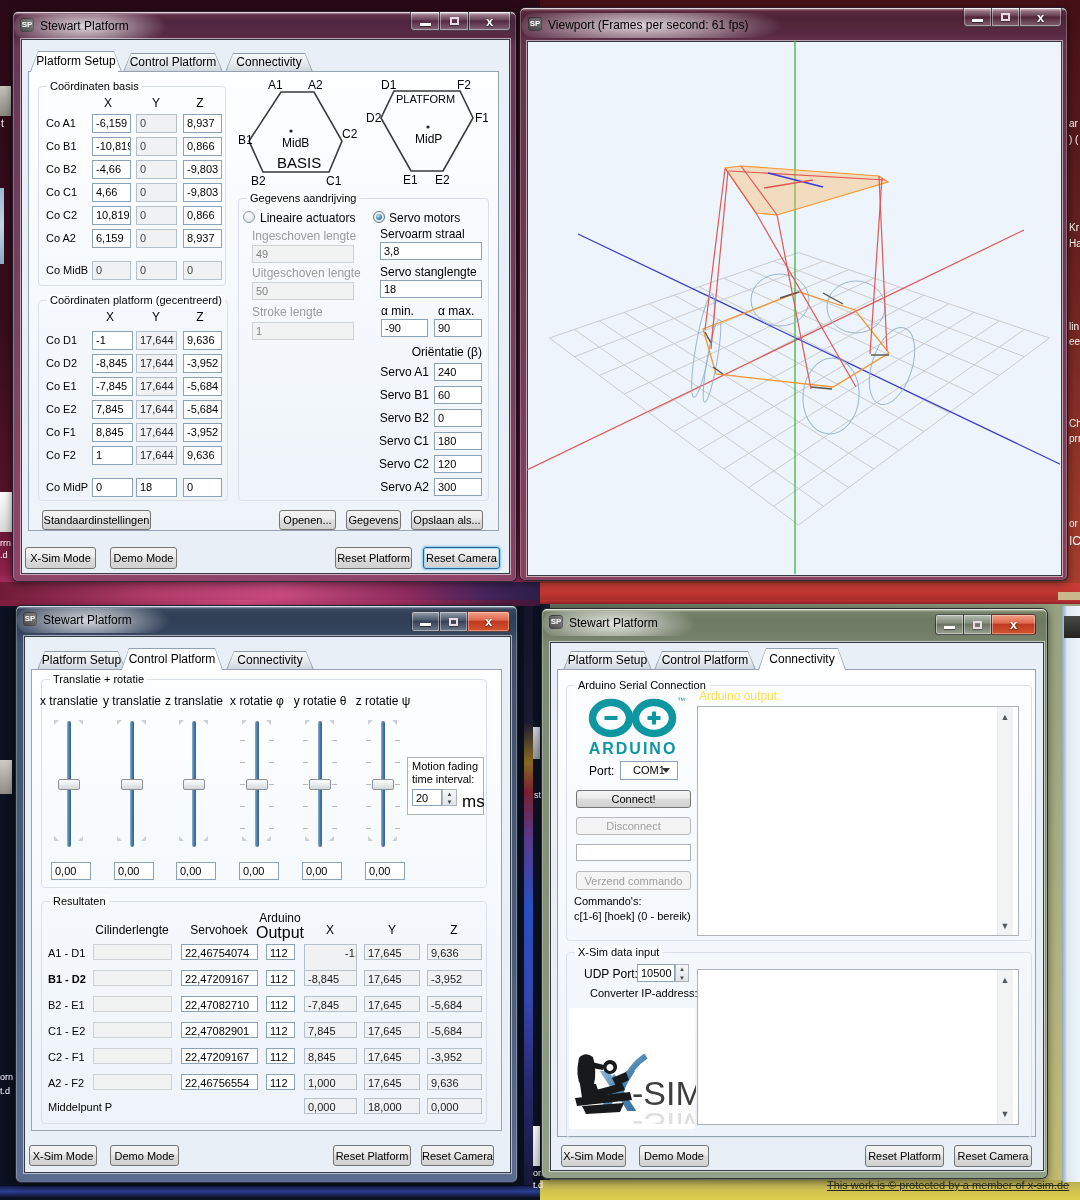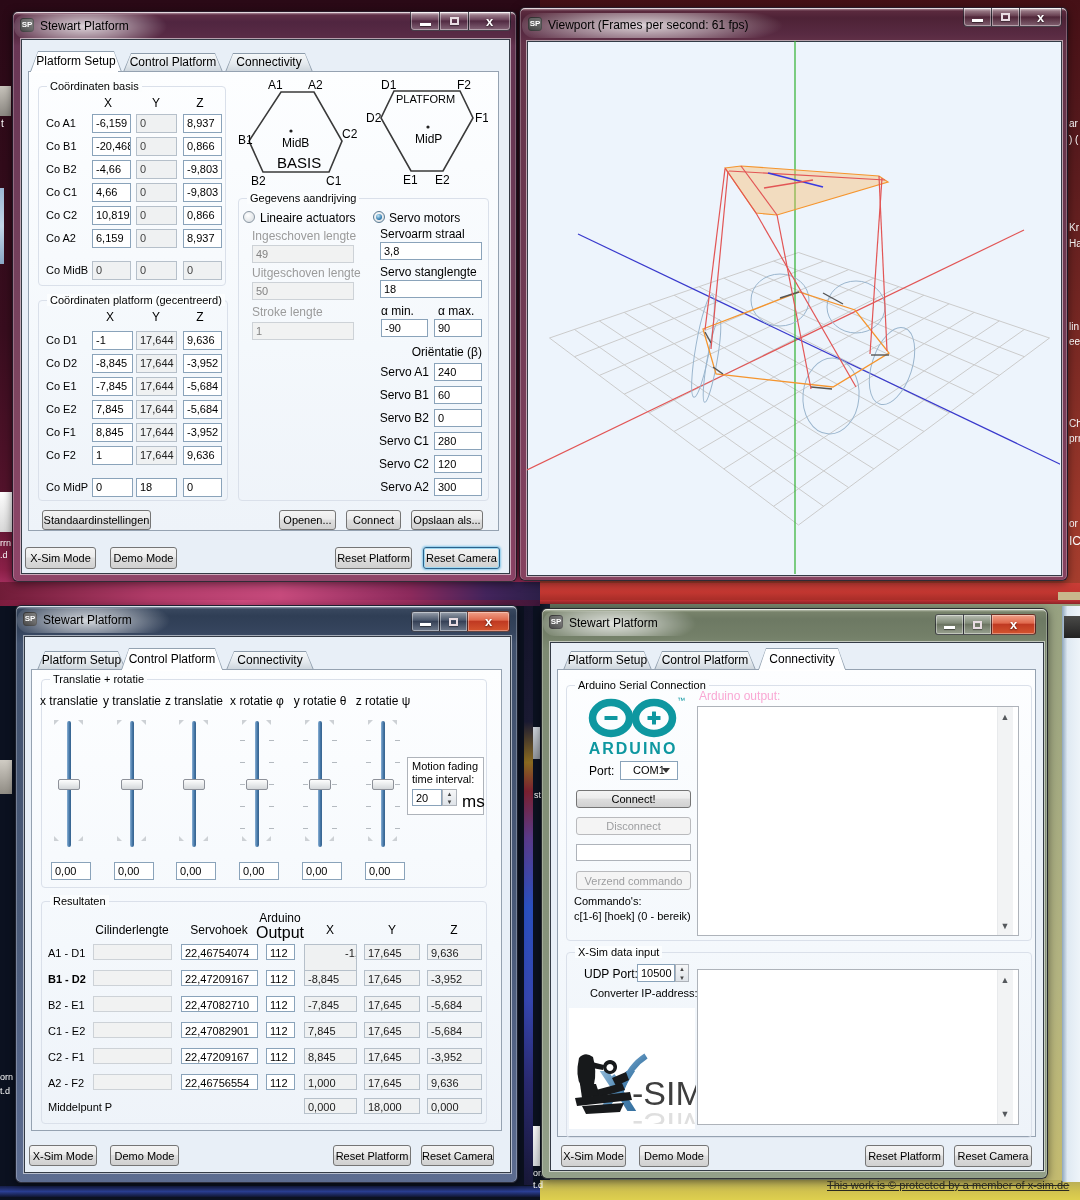--- a/index.html
+++ b/index.html
@@ -167,21 +167,21 @@
       <div class="glab" style="left:8px">Coördinaten basis</div>
     </div>
     <div class="t" style="left:8px;top:96px;width:200px;text-align:center;font-size:12px;color:#000;font-weight:normal;">X</div>
     <div class="t" style="left:56px;top:96px;width:200px;text-align:center;font-size:12px;color:#000;font-weight:normal;">Y</div>
     <div class="t" style="left:100px;top:96px;width:200px;text-align:center;font-size:12px;color:#000;font-weight:normal;">Z</div>
     <div class="t" style="left:46px;top:117px;font-size:11px;color:#000;font-weight:normal;">Co A1</div>
     <div class="tf " style="left:92px;top:114px;width:39px;height:19px;">-6,159</div>
     <div class="tf ro" style="left:136px;top:114px;width:41px;height:19px;color:#444">0</div>
     <div class="tf " style="left:183px;top:114px;width:39px;height:19px;">8,937</div>
     <div class="t" style="left:46px;top:140px;font-size:11px;color:#000;font-weight:normal;">Co B1</div>
-    <div class="tf " style="left:92px;top:137px;width:39px;height:19px;">-20,468</div>
+    <div class="tf " style="left:92px;top:137px;width:39px;height:19px;">-10,819</div>
     <div class="tf ro" style="left:136px;top:137px;width:41px;height:19px;color:#444">0</div>
     <div class="tf " style="left:183px;top:137px;width:39px;height:19px;">0,866</div>
     <div class="t" style="left:46px;top:163px;font-size:11px;color:#000;font-weight:normal;">Co B2</div>
     <div class="tf " style="left:92px;top:160px;width:39px;height:19px;">-4,66</div>
     <div class="tf ro" style="left:136px;top:160px;width:41px;height:19px;color:#444">0</div>
     <div class="tf " style="left:183px;top:160px;width:39px;height:19px;">-9,803</div>
     <div class="t" style="left:46px;top:186px;font-size:11px;color:#000;font-weight:normal;">Co C1</div>
     <div class="tf " style="left:92px;top:183px;width:39px;height:19px;">4,66</div>
     <div class="tf ro" style="left:136px;top:183px;width:41px;height:19px;color:#444">0</div>
     <div class="tf " style="left:183px;top:183px;width:39px;height:19px;">-9,803</div>
@@ -279,28 +279,28 @@
     <div class="tf " style="left:381px;top:319px;width:47px;height:18px;">-90</div>
     <div class="tf " style="left:434px;top:319px;width:48px;height:18px;">90</div>
     <div class="t" style="left:282px;top:345px;width:200px;text-align:right;font-size:12px;color:#000;">Oriëntatie (β)</div>
     <div class="t" style="left:229px;top:365px;width:200px;text-align:right;font-size:12px;color:#000;">Servo A1</div>
     <div class="tf " style="left:434px;top:363px;width:48px;height:18px;">240</div>
     <div class="t" style="left:229px;top:388px;width:200px;text-align:right;font-size:12px;color:#000;">Servo B1</div>
     <div class="tf " style="left:434px;top:386px;width:48px;height:18px;">60</div>
     <div class="t" style="left:229px;top:411px;width:200px;text-align:right;font-size:12px;color:#000;">Servo B2</div>
     <div class="tf " style="left:434px;top:409px;width:48px;height:18px;">0</div>
     <div class="t" style="left:229px;top:434px;width:200px;text-align:right;font-size:12px;color:#000;">Servo C1</div>
-    <div class="tf " style="left:434px;top:432px;width:48px;height:18px;">280</div>
+    <div class="tf " style="left:434px;top:432px;width:48px;height:18px;">180</div>
     <div class="t" style="left:229px;top:457px;width:200px;text-align:right;font-size:12px;color:#000;">Servo C2</div>
     <div class="tf " style="left:434px;top:455px;width:48px;height:18px;">120</div>
     <div class="t" style="left:229px;top:480px;width:200px;text-align:right;font-size:12px;color:#000;">Servo A2</div>
     <div class="tf " style="left:434px;top:478px;width:48px;height:18px;">300</div>
     <div class="btn " style="left:42px;top:510px;width:109px;height:20px;">Standaardinstellingen</div>
     <div class="btn " style="left:279px;top:510px;width:57px;height:20px;">Openen...</div>
-    <div class="btn " style="left:346px;top:510px;width:55px;height:20px;">Connect</div>
+    <div class="btn " style="left:346px;top:510px;width:55px;height:20px;">Gegevens</div>
     <div class="btn " style="left:411px;top:510px;width:72px;height:20px;">Opslaan als...</div>
     <div class="btn " style="left:25px;top:547px;width:71px;height:22px;">X-Sim Mode</div>
     <div class="btn " style="left:110px;top:547px;width:67px;height:22px;">Demo Mode</div>
     <div class="btn " style="left:335px;top:547px;width:77px;height:22px;">Reset Platform</div>
     <div class="btn foc" style="left:423px;top:547px;width:77px;height:22px;">Reset Camera</div>
     <svg class="abs" style="left:527px;top:41px" width="533" height="533" viewBox="0 0 533 533">
 <g stroke="#cbcbcb" stroke-width="1">
         <line x1="271.5" y1="211.5" x2="522.5" y2="297.0"></line>
         <line x1="271.5" y1="211.5" x2="22.5" y2="297.0"></line>
         <line x1="246.6" y1="220.1" x2="497.4" y2="315.7"></line>
@@ -550,21 +550,21 @@
 </svg>
     <div class="t" style="left:589px;top:764px;font-size:12px;color:#000;font-weight:normal;">Port:</div>
     <div class="tf " style="left:620px;top:761px;width:58px;height:19px;text-align:center;">COM1</div>
     <div class="abs" style="left:662px;top:768px;width:0;height:0;border-left:4px solid transparent;border-right:4px solid transparent;border-top:5px solid #333"></div>
     <div class="btn " style="left:576px;top:790px;width:115px;height:18px;">Connect!</div>
     <div class="btn dis" style="left:576px;top:817px;width:115px;height:18px;">Disconnect</div>
     <div class="tf " style="left:576px;top:844px;width:115px;height:17px;border-color:#aeb3ba"></div>
     <div class="btn dis" style="left:576px;top:871px;width:115px;height:19px;">Verzend commando</div>
     <div class="t" style="left:574px;top:895px;font-size:11px;color:#000;font-weight:normal;">Commando's:</div>
     <div class="t" style="left:574px;top:910px;font-size:11px;color:#000;font-weight:normal;">c[1-6] [hoek] (0 - bereik)</div>
-    <div class="t" style="left:699px;top:689px;font-size:12px;color:#f9a8d4;font-weight:normal;">Arduino output:</div>
+    <div class="t" style="left:699px;top:689px;font-size:12px;color:#fde047;font-weight:normal;">Arduino output:</div>
     <div class="abs" style="left:697px;top:706px;width:322px;height:230px;background:#fff;border:1px solid #aeb3ba"></div>
     <div class="sb" style="left:997px;top:707px;height:228px"></div>
     <div class="sbb" style="left:997px;top:709px">▲</div>
     <div class="sbb" style="left:997px;top:918px">▼</div>
     <div class="grp" style="left:566px;top:952px;width:466px;height:186px">
       <div class="glab" style="left:8px">X-Sim data input</div>
     </div>
     <div class="t" style="left:584px;top:967px;font-size:12px;color:#000;font-weight:normal;">UDP Port:</div>
     <div class="tf " style="left:637px;top:964px;width:38px;height:18px;">10500</div>
     <div class="abs" style="left:675px;top:964px;width:14px;height:18px;border:1px solid #aeb3ba;background:linear-gradient(#f6f7f8,#dfe3e8);font-size:6px;color:#444;text-align:center;line-height:9px">▲<br>▼</div>

